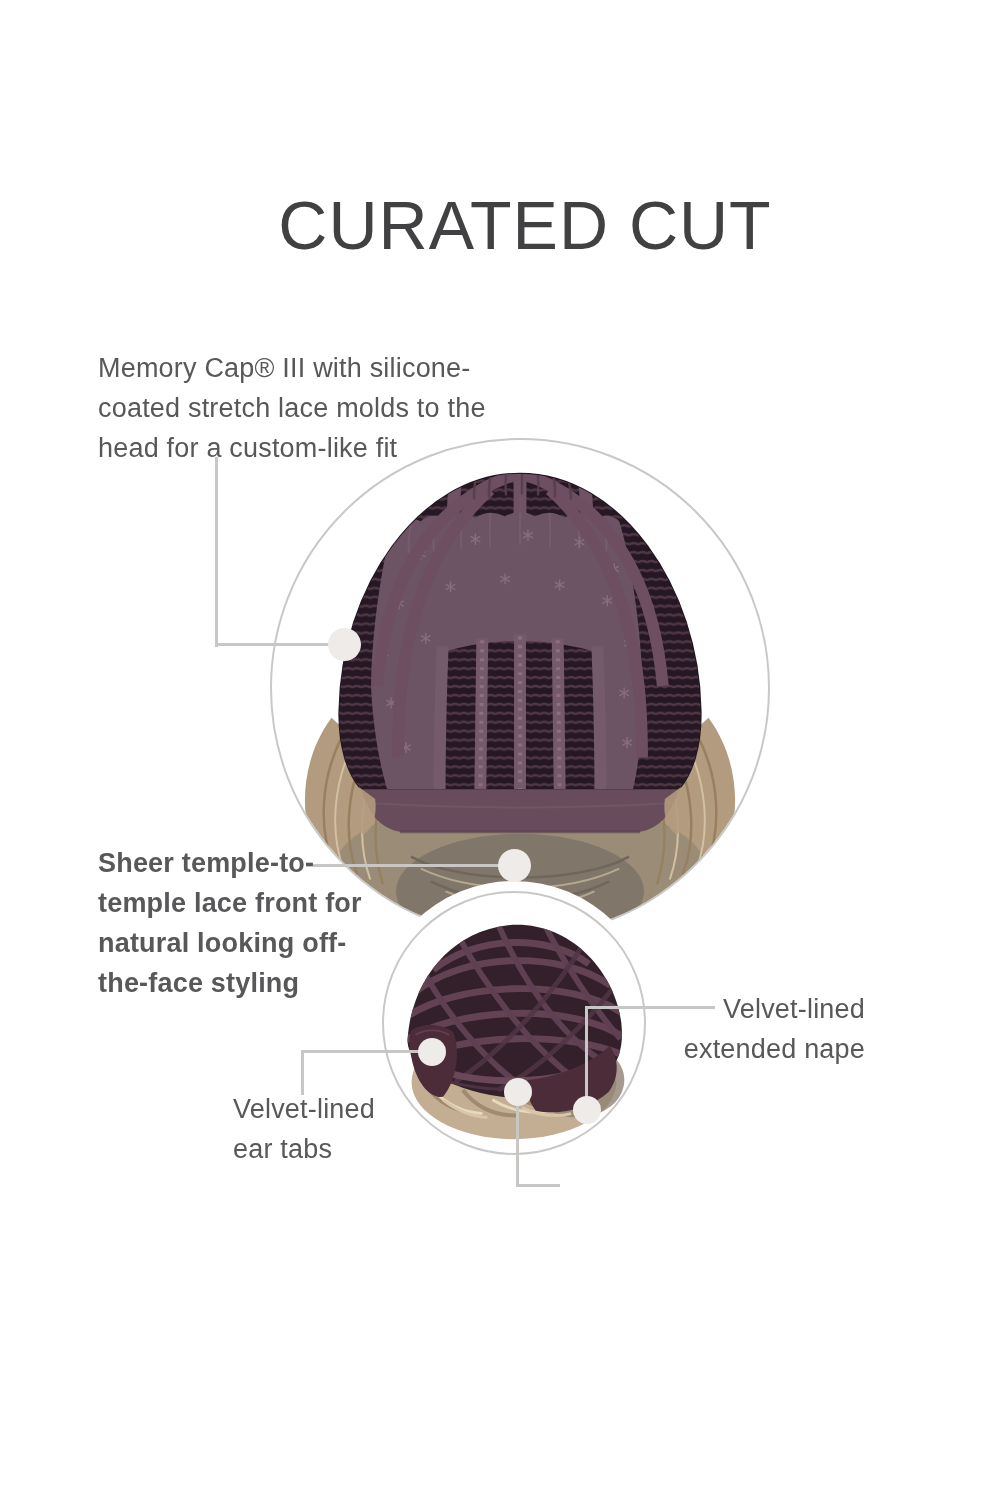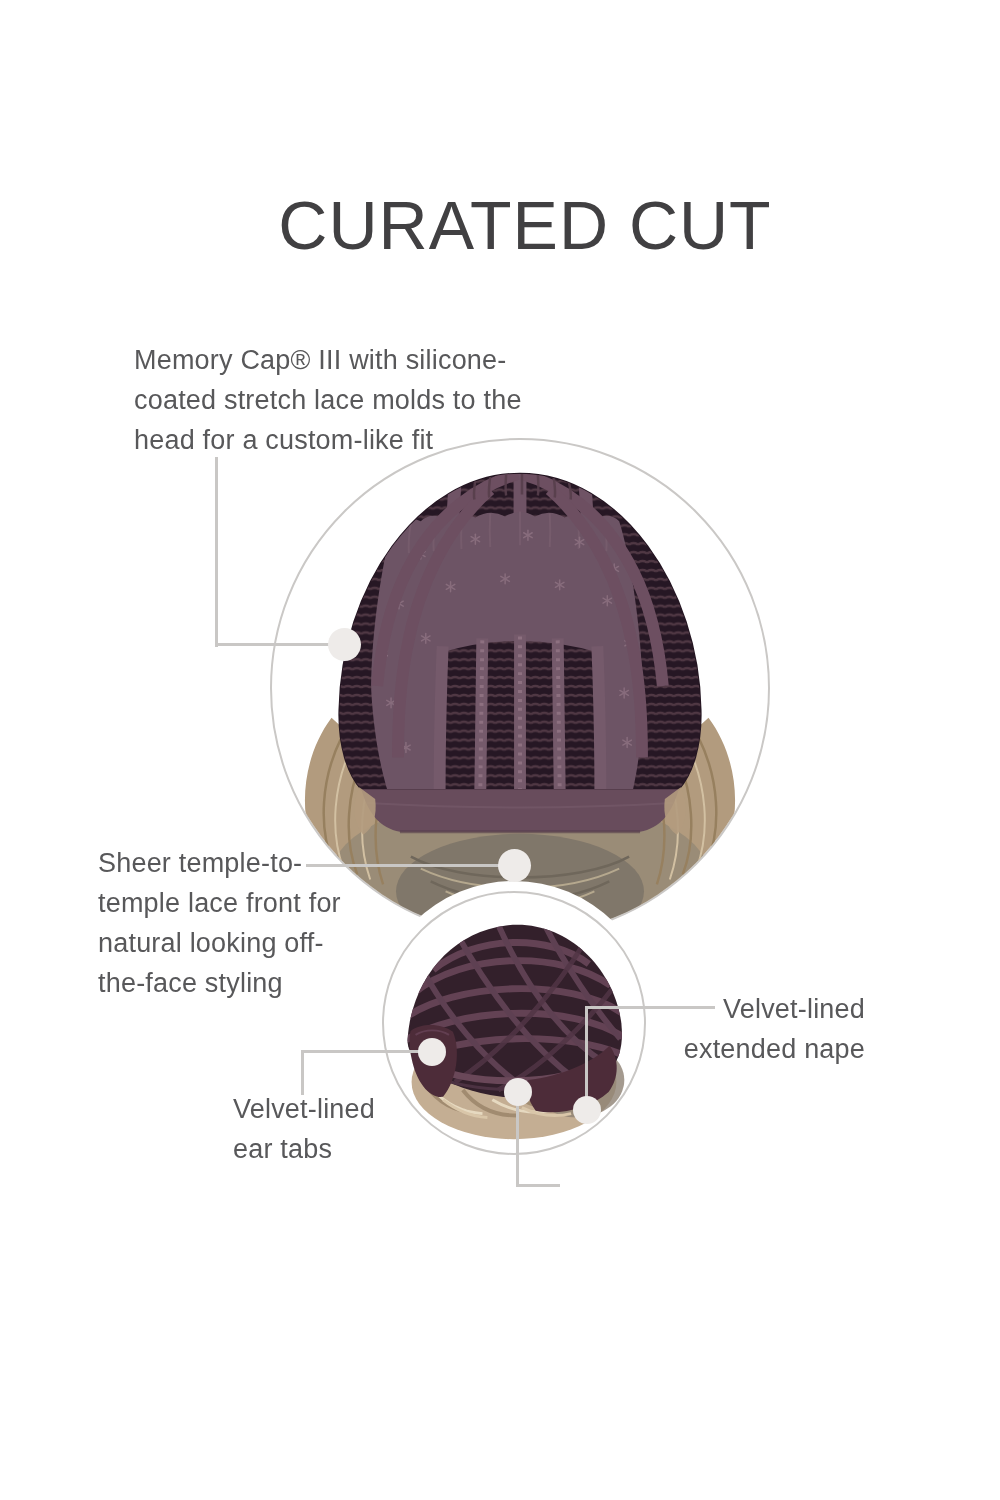--- a/index.html
+++ b/index.html
@@ -218,24 +218,24 @@
   <div class="cline" style="left:516px;top:1184px;width:44px;height:3px;"></div>
   <div class="cline" style="left:585px;top:1008px;width:3px;height:95px;"></div>
   <div class="cline" style="left:585px;top:1006px;width:130px;height:3px;"></div>
 
   <div class="dot big" style="left:328px;top:628px;"></div>
   <div class="dot big" style="left:498px;top:849px;"></div>
   <div class="dot small" style="left:418px;top:1038px;"></div>
   <div class="dot small" style="left:504px;top:1078px;"></div>
   <div class="dot small" style="left:573px;top:1096px;"></div>
 
-  <div class="label" style="left:98px;top:340px;margin-left:36px;">Memory Cap® III with silicone-
+  <div class="label" style="left:98px;top:348px;">Memory Cap® III with silicone-
 coated stretch lace molds to the
 head for a custom-like fit</div>
-  <div class="label" style="left:98px;top:843px;">Sheer temple-to-
+  <div class="label" style="left:98px;top:843px;font-weight:bold;">Sheer temple-to-
 temple lace front for
 natural looking off-
 the-face styling</div>
   <div class="label" style="left:233px;top:1089px;">Velvet-lined
 ear tabs</div>
   <div class="label right" style="right:135px;top:989px;">Velvet-lined
 extended nape</div>
 
 </div>
 

